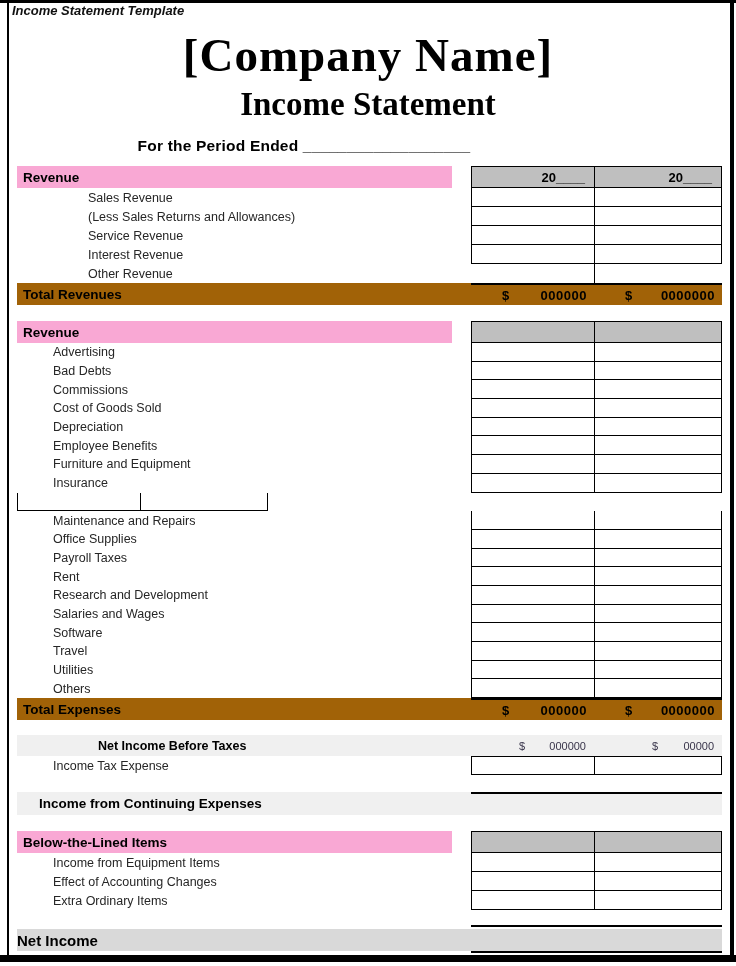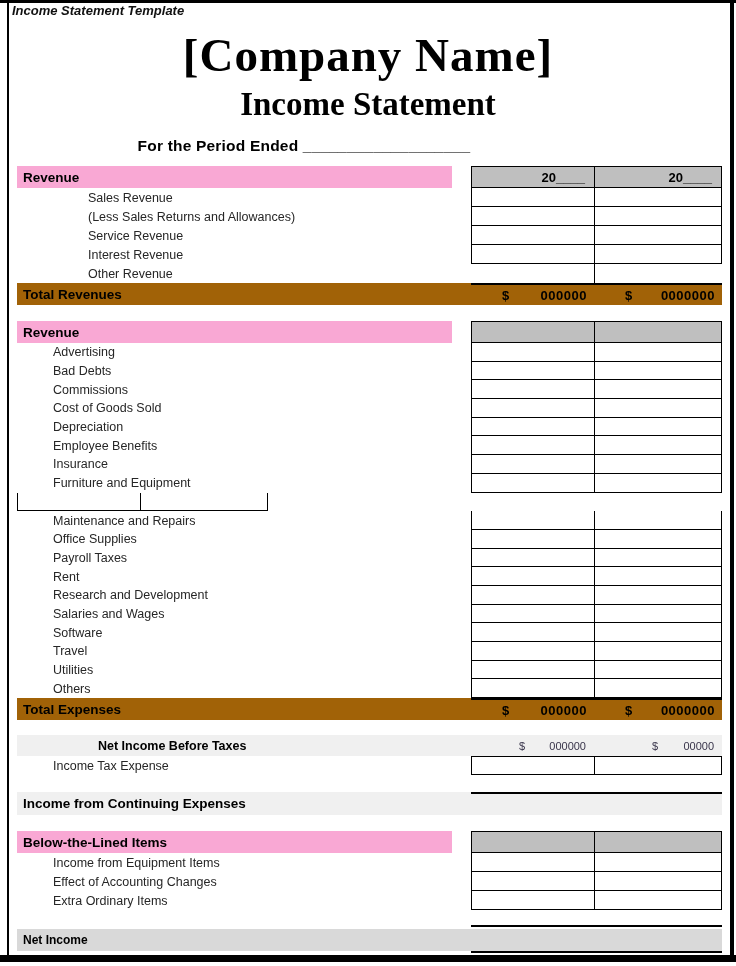--- a/index.html
+++ b/index.html
@@ -66,25 +66,25 @@
   .nibt .lbl{font-weight:700;font-size:12.5px;padding-left:37px;color:#000;margin-left:44px;}
   .money-sm{display:flex;justify-content:space-between;align-items:center;
             width:100%;height:100%;font-weight:400;font-size:11px;color:#38344a;}
   .c1 .money-sm{padding:0 9px 0 48px;}
   .c2 .money-sm{padding:0 8px 0 57px;}
 
   .itax{height:19px;}
 
   
   .cont{height:23px;background:#f0f0f0;}
-  .cont .lbl{font-weight:700;font-size:13.5px;color:#000;padding-left:6px;width:454px;}
+  .cont .lbl{font-weight:700;font-size:13.5px;color:#000;padding-left:22px;width:454px;}
   .nline{height:4px;}
   .nline2{height:3px;}
   .ni{height:22px;background:#d9d9d9;}
-  .ni .lbl{font-weight:700;font-size:12px;color:#000;padding-left:6px;}
+  .ni .lbl{font-weight:700;font-size:15px;color:#000;}
 
   .sp15{height:15px;} .sp16{height:16px;} .sp17{height:17px;}
 </style>
 </head>
 <body>
 
 <div class="b-top"></div>
 <div class="b-left"></div>
 <div class="b-right"></div>
 <div class="b-bottom"></div>
@@ -206,28 +206,28 @@
       </div>
   </div>
   <div class="row erow">
     <div class="lbl ind-exp">Employee Benefits</div>
     <div class="vals">
         <div class="c1 bx1"></div>
         <div class="c2 bx2"></div>
       </div>
   </div>
   <div class="row erow">
+    <div class="lbl ind-exp">Furniture and Equipment</div>
+    <div class="vals">
+        <div class="c1 bx1"></div>
+        <div class="c2 bx2"></div>
+      </div>
+  </div>
+  <div class="row erow">
     <div class="lbl ind-exp">Insurance</div>
-    <div class="vals">
-        <div class="c1 bx1"></div>
-        <div class="c2 bx2"></div>
-      </div>
-  </div>
-  <div class="row erow">
-    <div class="lbl ind-exp">Furniture and Equipment</div>
     <div class="vals">
         <div class="c1 bx1"></div>
         <div class="c2 bx2"></div>
       </div>
   </div>
   <div class="row erow">
     <div class="vals">
         <div class="c1 bx1"></div>
         <div class="c2 bx2"></div>
       </div>

